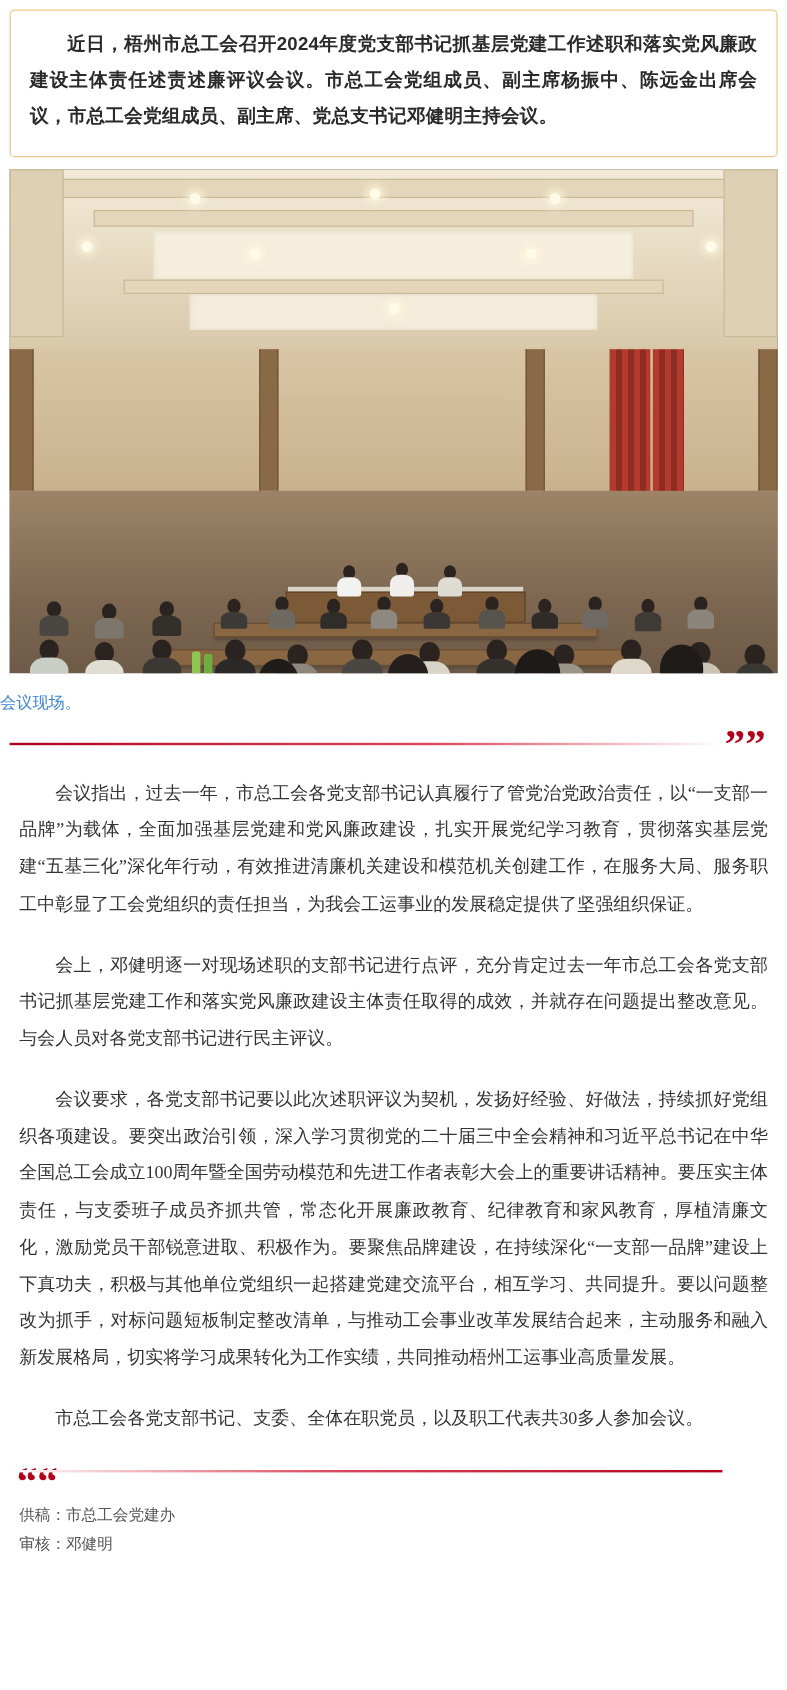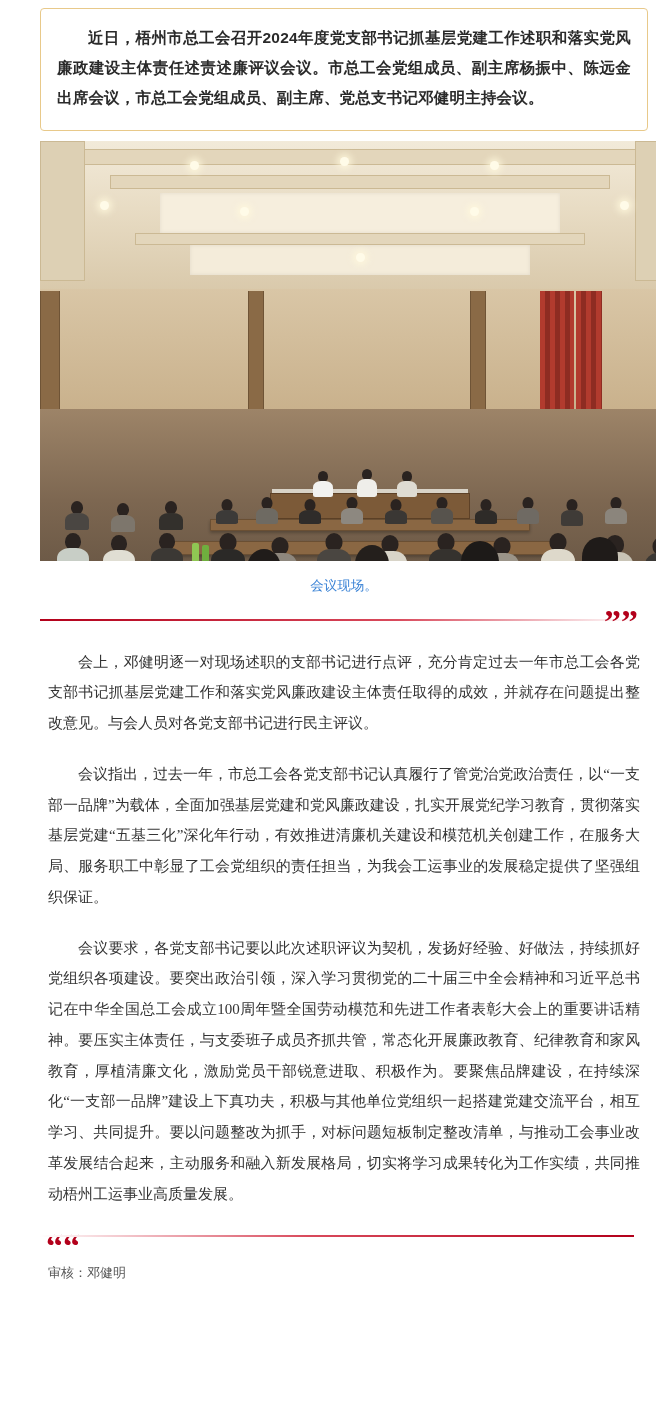--- a/index.html
+++ b/index.html
@@ -10,21 +10,20 @@
   }
   body {
     width: 656px;
     font-family: "Liberation Sans", sans-serif;
     color: #333333;
   }
   .page {
     width: 656px;
     position: relative;
     overflow: hidden;
-    padding-left: 32px;
   }
 
   
   .intro-box {
     border: 1px solid #e8c98a;
     border-radius: 4px;
     margin: 8px 8px 10px 8px;
     padding: 14px 16px 16px 16px;
     background: #ffffff;
   }
@@ -116,21 +115,21 @@
   }
   .person .body {
     position:absolute; left:50%; transform:translateX(-50%);
     border-radius:40% 40% 12% 12%;
   }
   .bottle {
     position:absolute; width:7px; border-radius:2px 2px 1px 1px;
   }
 
   .caption {
-    text-align:center;
+    text-align:left;
     color:#3c84d6;
     font-size:13.5px;
     padding:16px 0 12px 0;
     font-family:"Liberation Sans", sans-serif;
   }
 
   
   .divider-wrap {
     position:relative;
     height:28px;
@@ -375,27 +374,29 @@
   </div>
 
   <div class="caption">会议现场。</div>
 
   <div class="divider-wrap">
     <div class="divider-line"></div>
     <div class="quote-mark-right">””</div>
   </div>
 
   <div class="body-wrap">
+    <p class="para">会议指出，过去一年，市总工会各党支部书记认真履行了管党治党政治责任，以“一支部一品牌”为载体，全面加强基层党建和党风廉政建设，扎实开展党纪学习教育，贯彻落实基层党建“五基三化”深化年行动，有效推进清廉机关建设和模范机关创建工作，在服务大局、服务职工中彰显了工会党组织的责任担当，为我会工运事业的发展稳定提供了坚强组织保证。</p>
     <p class="para">会上，邓健明逐一对现场述职的支部书记进行点评，充分肯定过去一年市总工会各党支部书记抓基层党建工作和落实党风廉政建设主体责任取得的成效，并就存在问题提出整改意见。与会人员对各党支部书记进行民主评议。</p>
-    <p class="para">会议指出，过去一年，市总工会各党支部书记认真履行了管党治党政治责任，以“一支部一品牌”为载体，全面加强基层党建和党风廉政建设，扎实开展党纪学习教育，贯彻落实基层党建“五基三化”深化年行动，有效推进清廉机关建设和模范机关创建工作，在服务大局、服务职工中彰显了工会党组织的责任担当，为我会工运事业的发展稳定提供了坚强组织保证。</p>
     <p class="para">会议要求，各党支部书记要以此次述职评议为契机，发扬好经验、好做法，持续抓好党组织各项建设。要突出政治引领，深入学习贯彻党的二十届三中全会精神和习近平总书记在中华全国总工会成立100周年暨全国劳动模范和先进工作者表彰大会上的重要讲话精神。要压实主体责任，与支委班子成员齐抓共管，常态化开展廉政教育、纪律教育和家风教育，厚植清廉文化，激励党员干部锐意进取、积极作为。要聚焦品牌建设，在持续深化“一支部一品牌”建设上下真功夫，积极与其他单位党组织一起搭建党建交流平台，相互学习、共同提升。要以问题整改为抓手，对标问题短板制定整改清单，与推动工会事业改革发展结合起来，主动服务和融入新发展格局，切实将学习成果转化为工作实绩，共同推动梧州工运事业高质量发展。</p>
+    <p class="para">市总工会各党支部书记、支委、全体在职党员，以及职工代表共30多人参加会议。</p>
   </div>
 
   <div class="footer-divider">
     <div class="fl"></div>
     <div class="quote-mark-left">““</div>
   </div>
 
   <div class="footer-credits">
+    <div class="credit-line">供稿：市总工会党建办</div>
     <div class="credit-line">审核：邓健明</div>
   </div>
 
 </div>
 
 </body></html>

